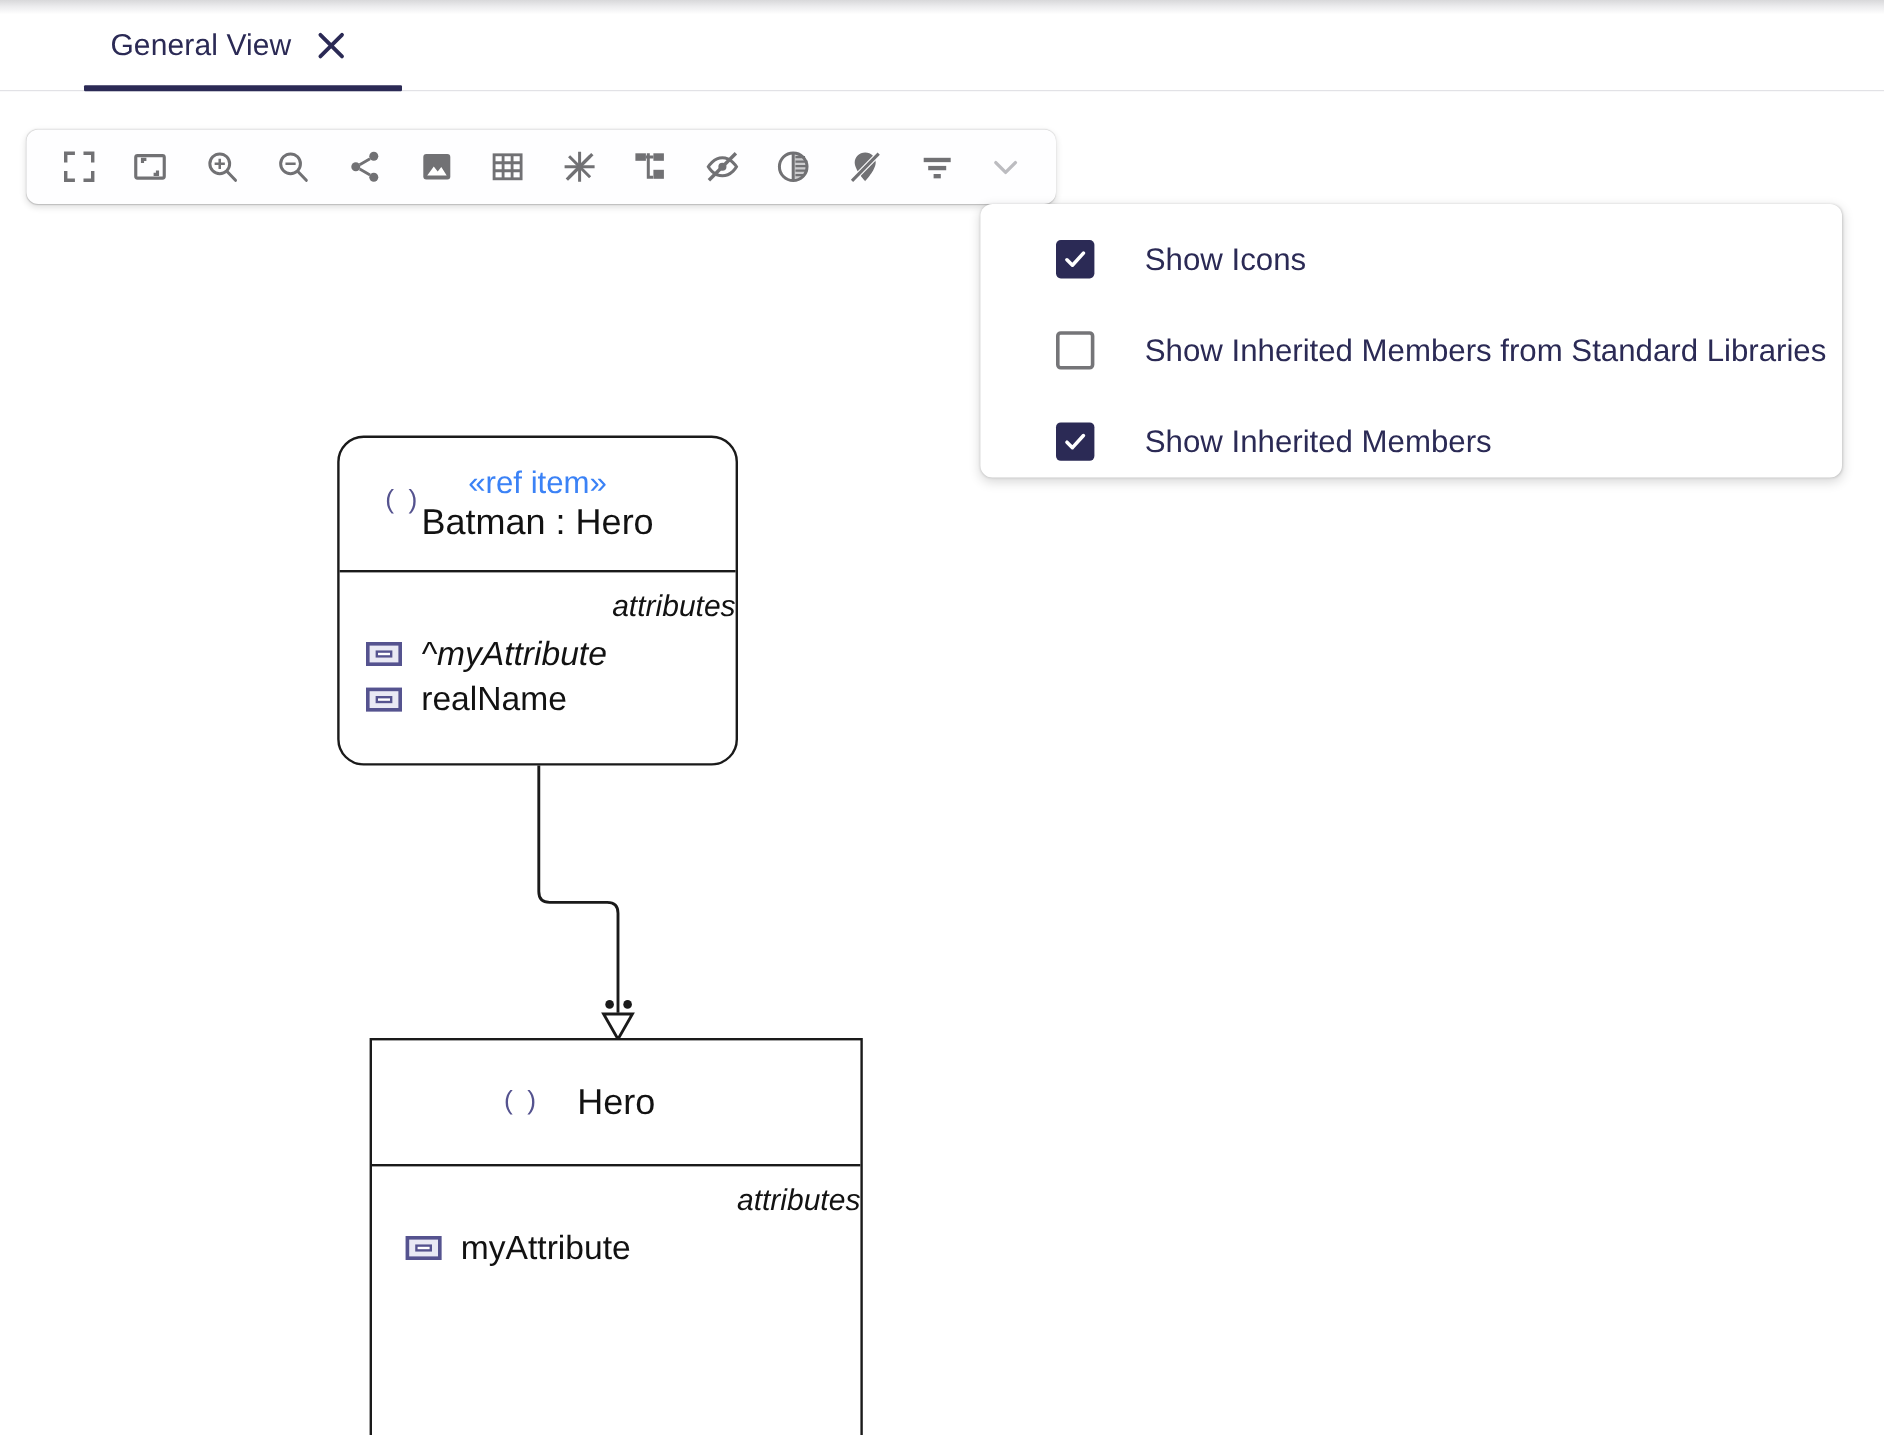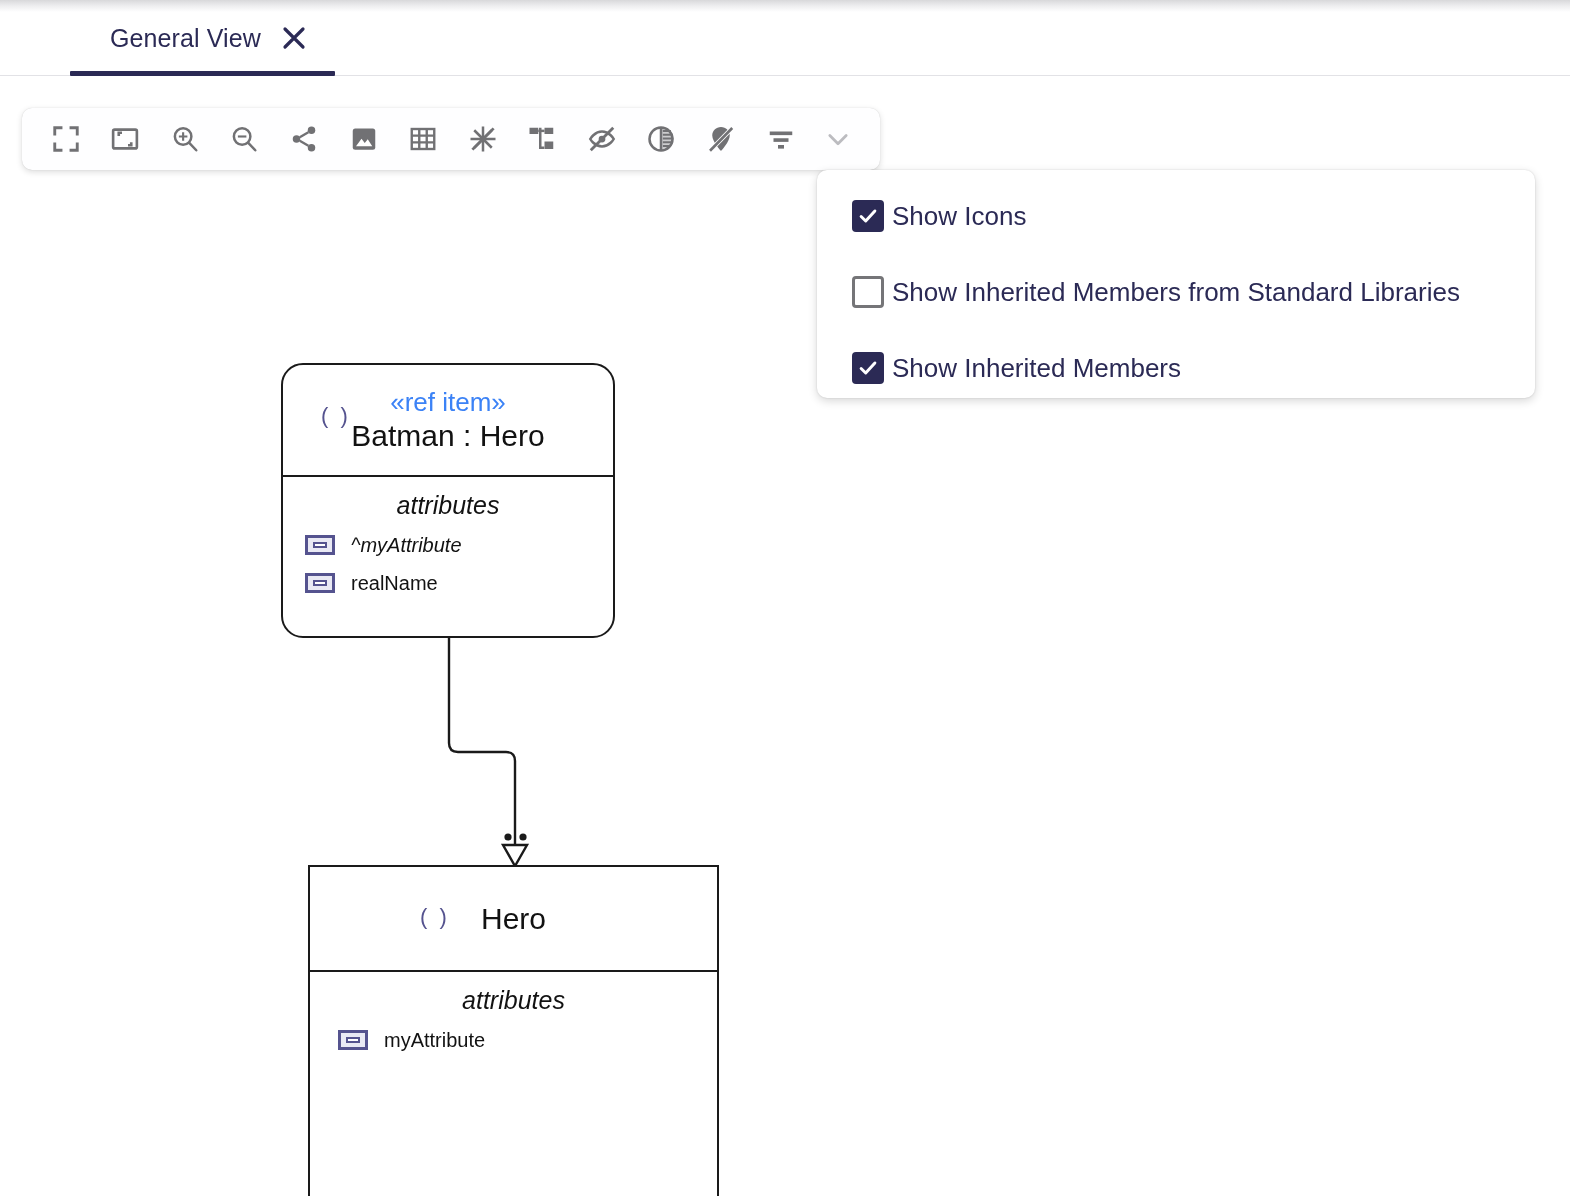--- a/index.html
+++ b/index.html
@@ -17,21 +17,21 @@
     background: linear-gradient(to bottom, #d8d8da 0%, #ececee 45%, #ffffff 100%);
   }
 
   
   .tabbar {
     position:absolute; left:0; top:0; width:1570px; height:76px;
     border-bottom: 1px solid #e2e2e6;
     background: transparent;
   }
   .tab {
-    position:absolute; left:76px; top:0; height:76px;
+    position:absolute; left:58px; top:0; height:76px;
     display:flex; align-items:center; gap:20px;
     padding: 0 16px 0 34px;
     cursor:pointer;
   }
   .tab-label {
     font-size: 25px; color:#2b2a55; letter-spacing:.1px;
     white-space:nowrap;
   }
   .tab-close {
     font-size: 25px; color:#2b2a55; line-height:1;
@@ -67,22 +67,23 @@
   .menu {
     position:absolute; left:817px; top:170px;
     width:718px; height:228px;
     background:#ffffff;
     border-radius:10px;
     box-shadow: 0 3px 10px rgba(0,0,0,.16), 0 0 2px rgba(0,0,0,.14);
     padding-top: 8px;
   }
   .menu-item {
     display:flex; align-items:center;
-    height:76px; padding-left:35px; gap:8px;
+    height:76px; padding-left:35px; gap:42px;
     cursor:pointer;
+    margin-left:28px;
   }
   .cb {
     width:32px; height:32px; flex:0 0 32px;
     border-radius:4px;
     display:flex; align-items:center; justify-content:center;
   }
   .cb.on { background:#2b2a55; }
   .cb.off { background:#ffffff; border:3px solid #757578; }
   .cb svg { display:block; }
   .menu-label { font-size:26px; color:#2b2a55; white-space:nowrap; }
@@ -106,28 +107,28 @@
     white-space:nowrap;
   }
   .head-text {
     width:100%; text-align:center; line-height:1.18;
   }
   .head-stereo { font-size:26px; color:#3b82f6; }
   .head-name   { font-size:30px; color:#121212; }
 
   .node-body { position:relative; padding-top:14px; }
   .compartment-title {
-    text-align:center; font-style:italic; font-size:25px; color:#121212;
+    text-align:right; font-style:italic; font-size:25px; color:#121212;
     margin-bottom:6px;
   }
   .member {
     display:flex; align-items:center; gap:16px;
     padding-left:22px; height:38px;
   }
-  .member-label { font-size:20px; color:#121212; white-space:nowrap; }
+  .member-label { font-size:28px; color:#121212; white-space:nowrap; }
   .member-label.inherited { font-style:italic; }
 
   
   .attr-icon {
     width:30px; height:20px; flex:0 0 30px;
     border:3px solid #55538f;
     background:#e9e9f4;
     display:flex; align-items:center; justify-content:center;
   }
   .attr-icon i {

